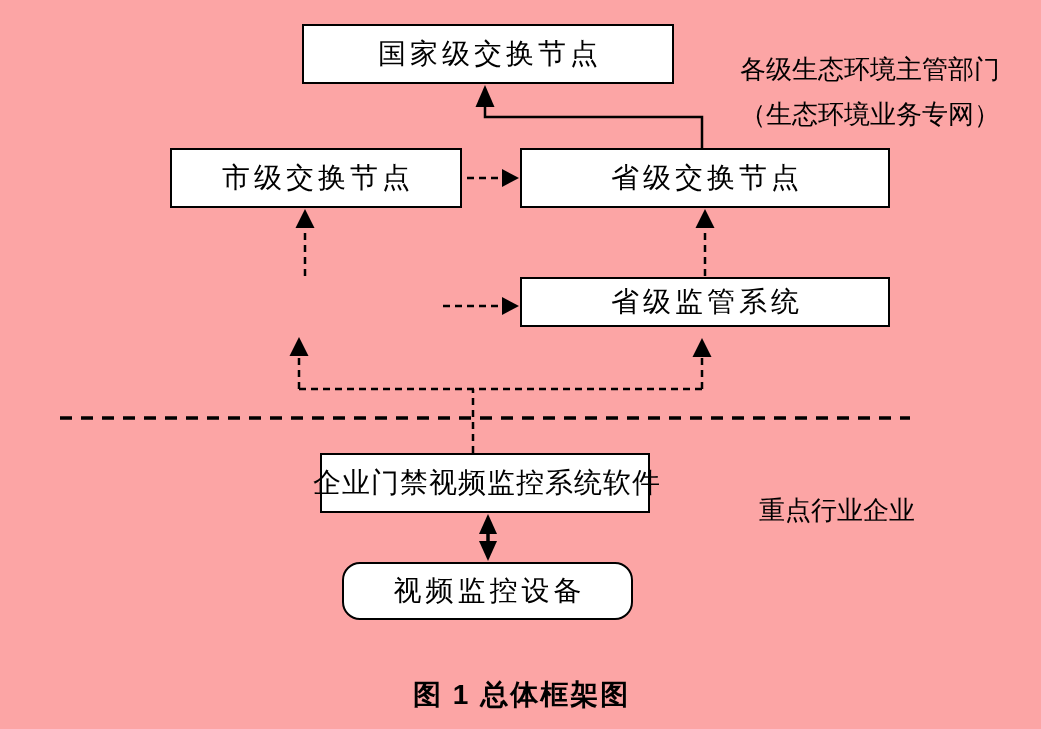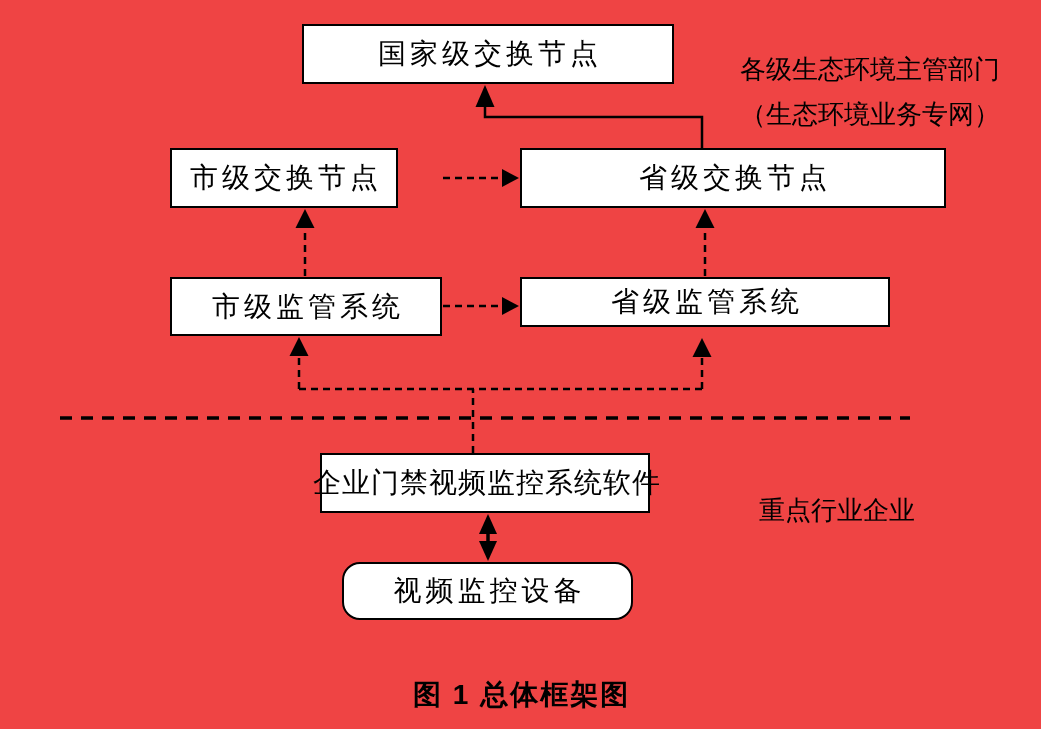--- a/index.html
+++ b/index.html
@@ -1,20 +1,20 @@
 <!DOCTYPE html>
 <html><head>
 <meta charset="utf-8">
 <style>
   html, body { margin: 0; padding: 0; background: #ffffff; }
   #stage {
     position: relative;
     width: 1041px;
     height: 729px;
-    background: #ef4444;
+    background: #fca5a5;
     font-family: "Liberation Serif", "DejaVu Serif", serif;
     color: #000000;
     overflow: hidden;
   }
   #connector-layer {
     position: absolute;
     left: 0; top: 0;
     width: 1041px; height: 729px;
   }
   .node {
@@ -80,31 +80,28 @@
 
     <path d="M488,528 V548" fill="none" stroke="#000" stroke-width="3.5"></path>
     <polygon points="488,514 479,534 497,534" fill="#000"></polygon>
     <polygon points="488,561 479,541 497,541" fill="#000"></polygon>
   </svg>
 
   <div class="node" style="left:302px; top:24px; width:372px; height:60px;">
     <span class="label">国家级交换节点</span>
   </div>
 
-  <div class="node" style="left:170px; top:148px; width:228px; height:60px;">
+  <div class="node" style="left:170px; top:148px; width:292px; height:60px;">
     <span class="label">市级交换节点</span>
   </div>
 
-  <div class="node" style="left:520px; top:148px; width:426px; height:60px;">
+  <div class="node" style="left:520px; top:148px; width:370px; height:60px;">
     <span class="label">省级交换节点</span>
   </div>
 
-  <div class="node" style="left:170px; top:277px; width:272px; height:59px;">
-    <span class="label">市级监管系统</span>
-  </div>
 
   <div class="node" style="left:520px; top:277px; width:370px; height:50px;">
     <span class="label">省级监管系统</span>
   </div>
 
   <div class="node" style="left:320px; top:453px; width:330px; height:60px; letter-spacing:1px;">
     <span class="label">企业门禁视频监控系统软件</span>
   </div>
 
   <div class="node" style="left:342px; top:562px; width:291px; height:58px;border-radius:18px;">

